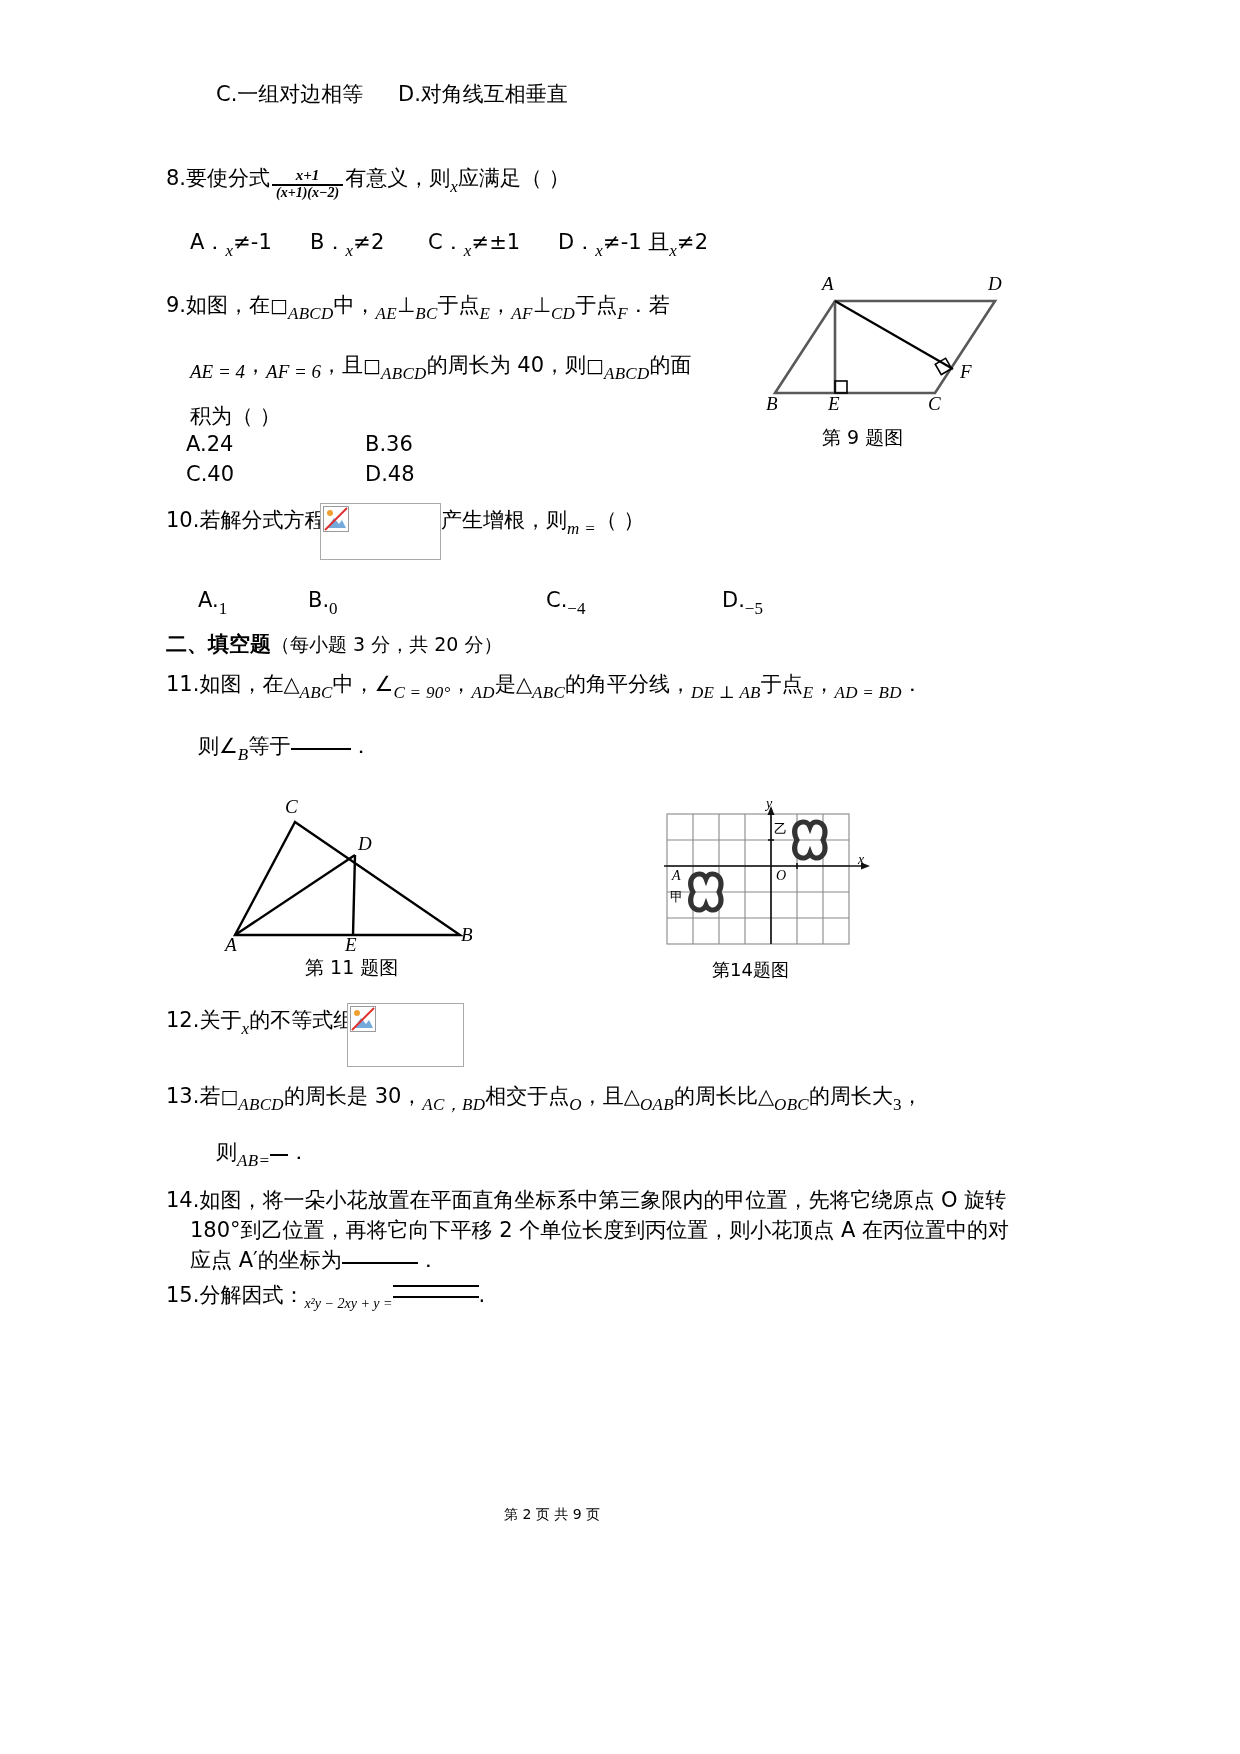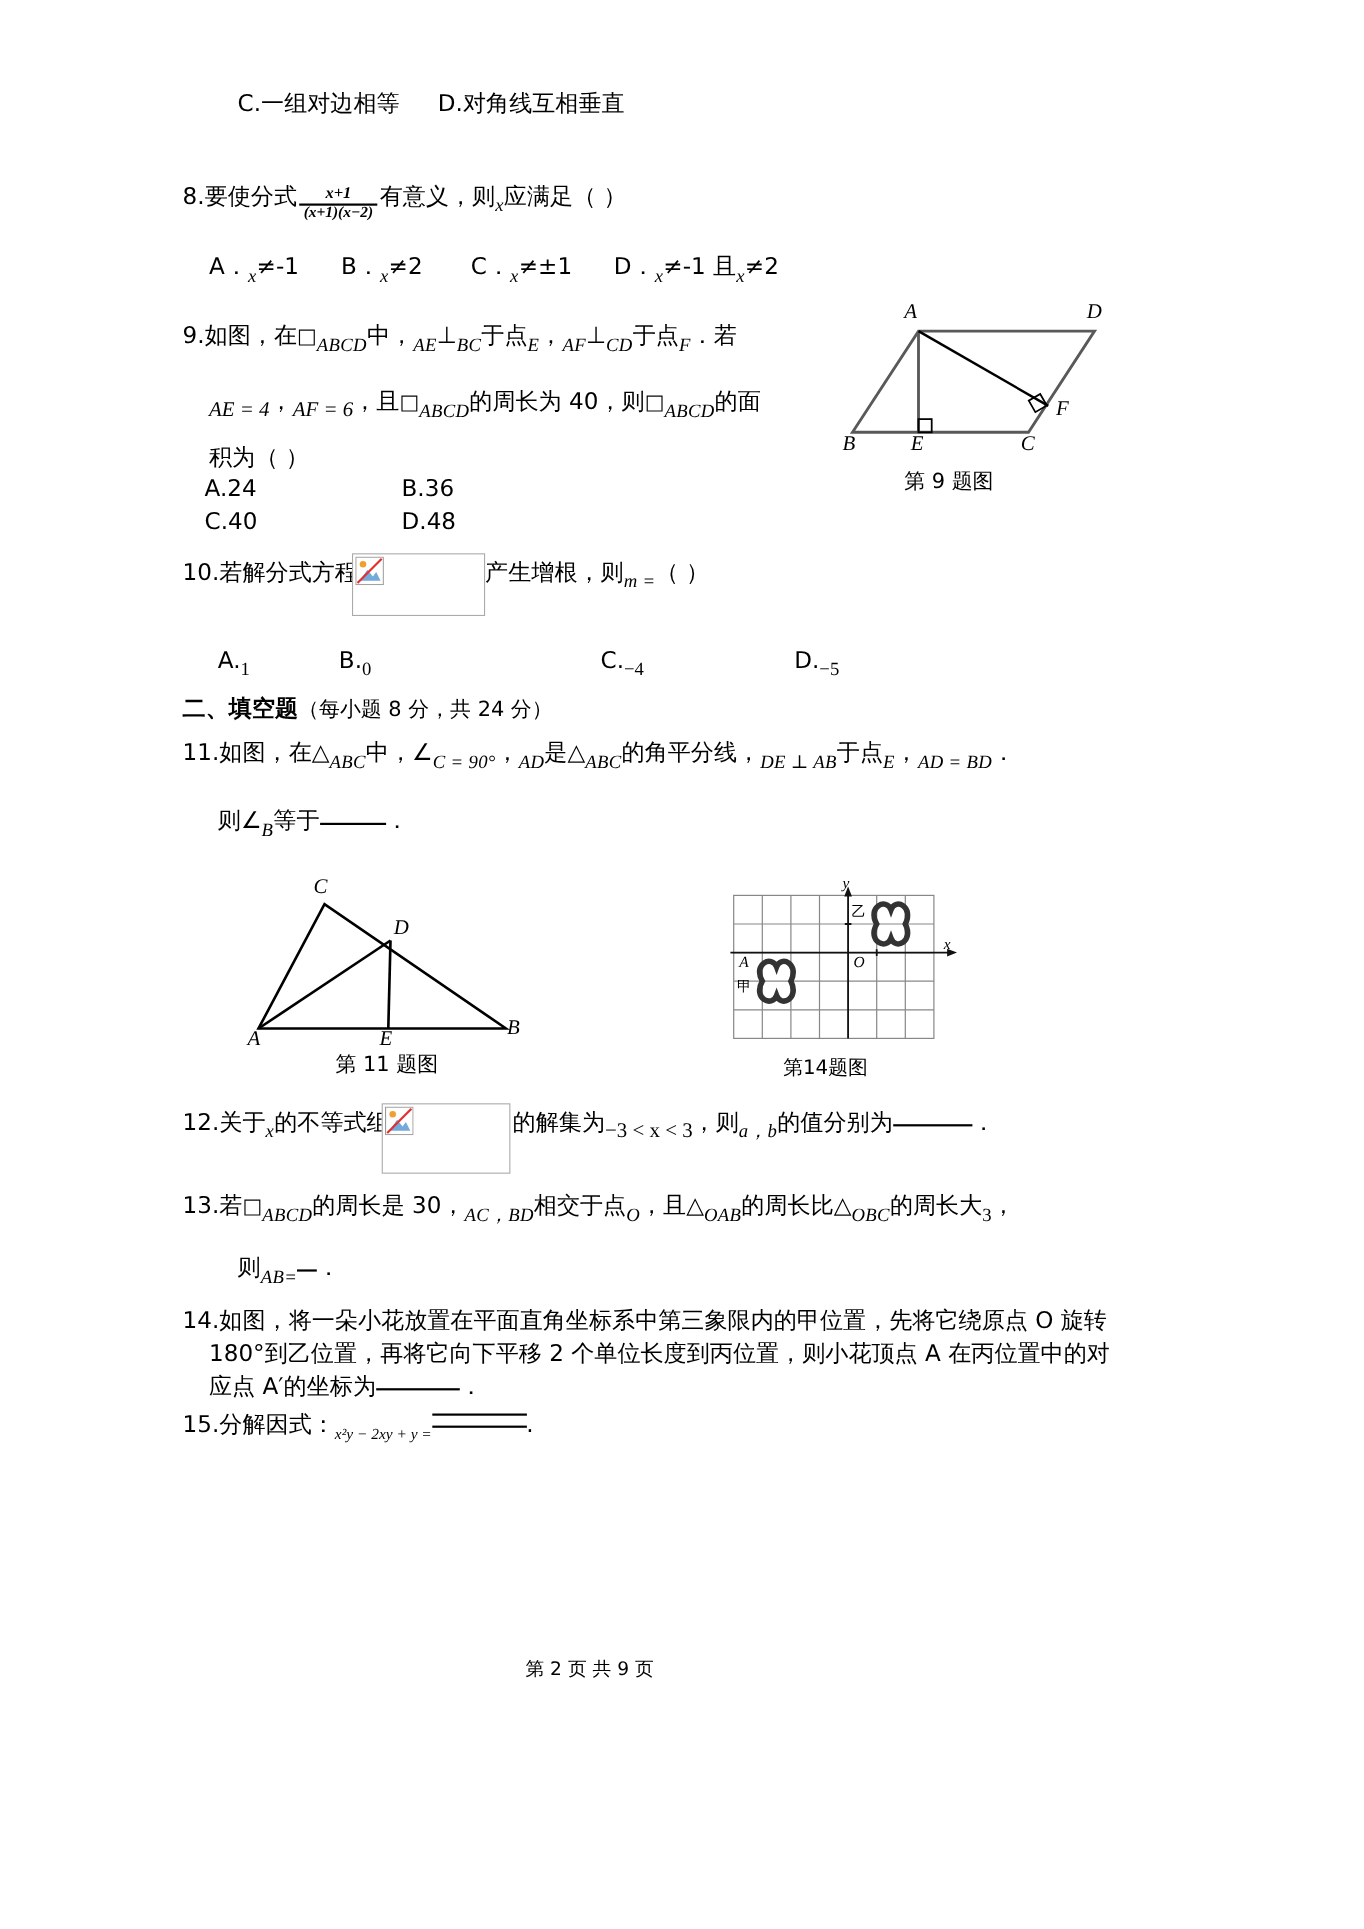--- a/index.html
+++ b/index.html
@@ -34,21 +34,21 @@
   .imgbox{position:absolute;border:1px solid #aaa;background:#fff;}
   .brokenicon{position:absolute;left:2px;top:2px;width:26px;height:26px;}
 
   
   .cap{position:absolute;font-size:19px;white-space:nowrap;
        font-family:"DejaVu Sans","Liberation Sans",sans-serif;}
   .figlbl{position:absolute;font-family:"Liberation Serif","DejaVu Serif",serif;
           font-style:italic;font-size:19px;}
 
   .footer{position:absolute;left:0;width:1072px;text-align:center;
-          font-size:17px;font-family:"DejaVu Sans","Liberation Sans",sans-serif;}
+          font-size:14px;font-family:"DejaVu Sans","Liberation Sans",sans-serif;padding-left:16px;}
 
   .hdr{font-weight:bold;}
   svg{display:block;}
 </style>
 </head>
 <body>
 
 <div class="page">
 
   <div class="ln cn" style="left:180px;top:84px;margin-left:36px;">C.一组对边相等</div>
@@ -130,21 +130,21 @@
     <span>B.</span><span class="mvn">0</span>
   </div>
   <div class="ln cn" style="left:546px;top:590px;">
     <span>C.</span><span class="mvn">−4</span>
   </div>
   <div class="ln cn" style="left:722px;top:590px;">
     <span>D.</span><span class="mvn">−5</span>
   </div>
 
   <div class="ln cn" style="left:166px;top:634px;">
-    <span class="hdr">二、填空题</span><span style="font-size:19px;">（每小题 8 分，共 24 分）</span>
+    <span class="hdr">二、填空题</span><span style="font-size:19px;">（每小题 3 分，共 20 分）</span>
   </div>
 
   <div class="ln cn" style="left:166px;top:674px;">
     <span>11.如图，在△</span><span class="mv">ABC</span><span>中，∠</span><span class="mv">C = 90°</span><span>，</span><span class="mv">AD</span><span>是△</span><span class="mv">ABC</span><span>的角平分线，</span><span class="mv">DE ⊥ AB</span><span>于点</span><span class="mv">E</span><span>，</span><span class="mv">AD = BD</span><span>．</span>
   </div>
 
   <div class="ln cn" style="left:198px;top:736px;">
     <span>则∠</span><span class="mv">B</span><span>等于</span><span class="blank" style="width:60px;"></span><span>．</span>
   </div>
 
@@ -216,23 +216,20 @@
 
   <div class="imgbox" style="left:347px;top:1003px;width:115px;height:62px;">
     <svg class="brokenicon" viewBox="0 0 26 26">
       <rect x="0.5" y="0.5" width="25" height="25" fill="#ffffff" stroke="#9a9a9a" stroke-width="1"></rect>
       <circle cx="7" cy="7" r="3" fill="#f0a030"></circle>
       <polygon points="4,22 11,12 16,18 19,14 23,22" fill="#74a9dc"></polygon>
       <line x1="2" y1="24" x2="24" y2="2" stroke="#e03030" stroke-width="2"></line>
     </svg>
   </div>
 
-  <div class="ln cn" style="left:466px;top:1010px;">
-    <span>的解集为</span><span class="mvn" style="font-size:19px;">−3 &lt; x &lt; 3</span><span>，则</span><span class="mv">a，</span><span class="mv">b</span><span>的值分别为</span><span class="blank" style="width:72px;"></span><span>．</span>
-  </div>
 
   <div class="ln cn" style="left:166px;top:1086px;">
     <span>13.若</span><span class="sq">□</span><span class="mv">ABCD</span><span>的周长是 30，</span><span class="mv">AC，</span><span class="mv">BD</span><span>相交于点</span><span class="mv">O</span><span>，且△</span><span class="mv">OAB</span><span>的周长比△</span><span class="mv">OBC</span><span>的周长大</span><span class="mvn">3</span><span>，</span>
   </div>
 
   <div class="ln cn" style="left:216px;top:1142px;">
     <span>则</span><span class="mv">AB</span><span class="mv">=</span><span class="blank" style="width:18px;"></span><span>．</span>
   </div>
 
   <div class="ln cn" style="left:166px;top:1190px;text-align:right;">14.如图，将一朵小花放置在平面直角坐标系中第三象限内的甲位置，先将它绕原点 O 旋转</div>

